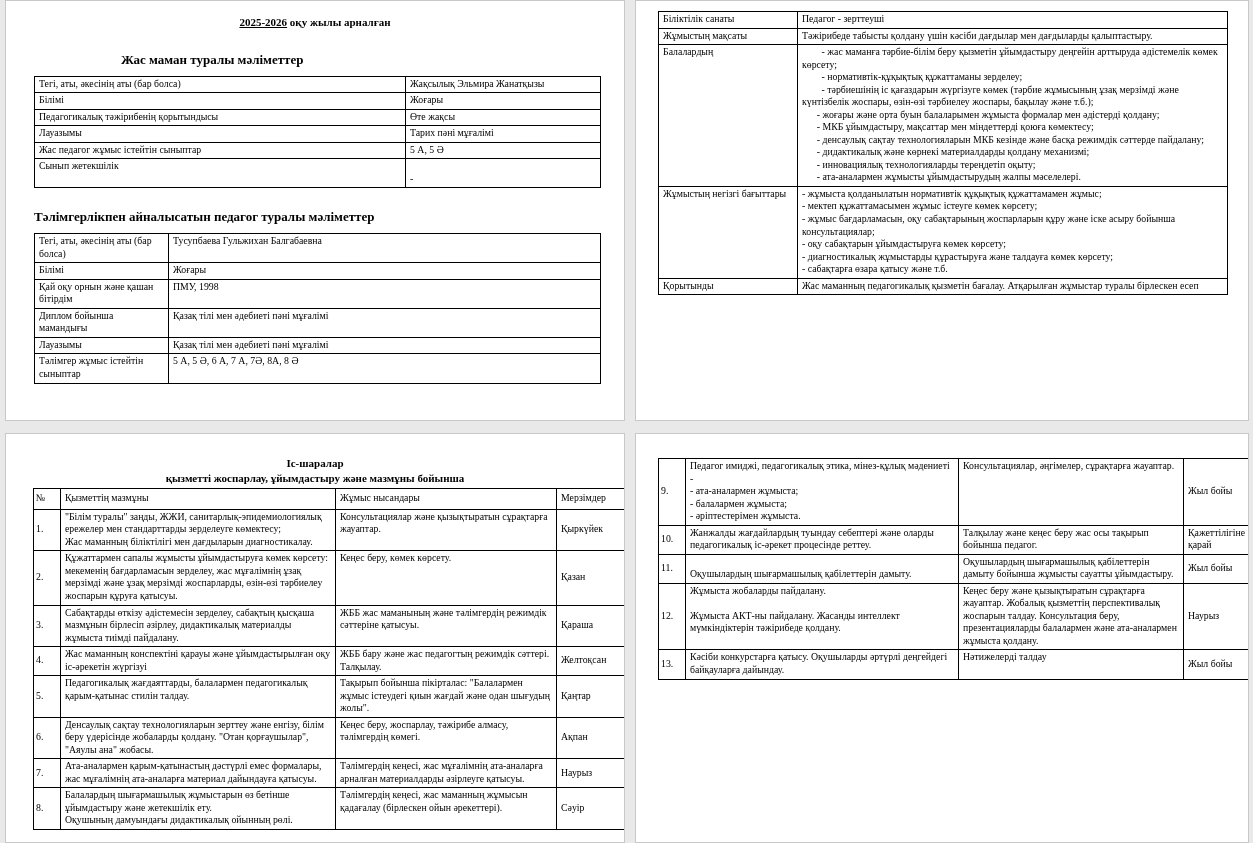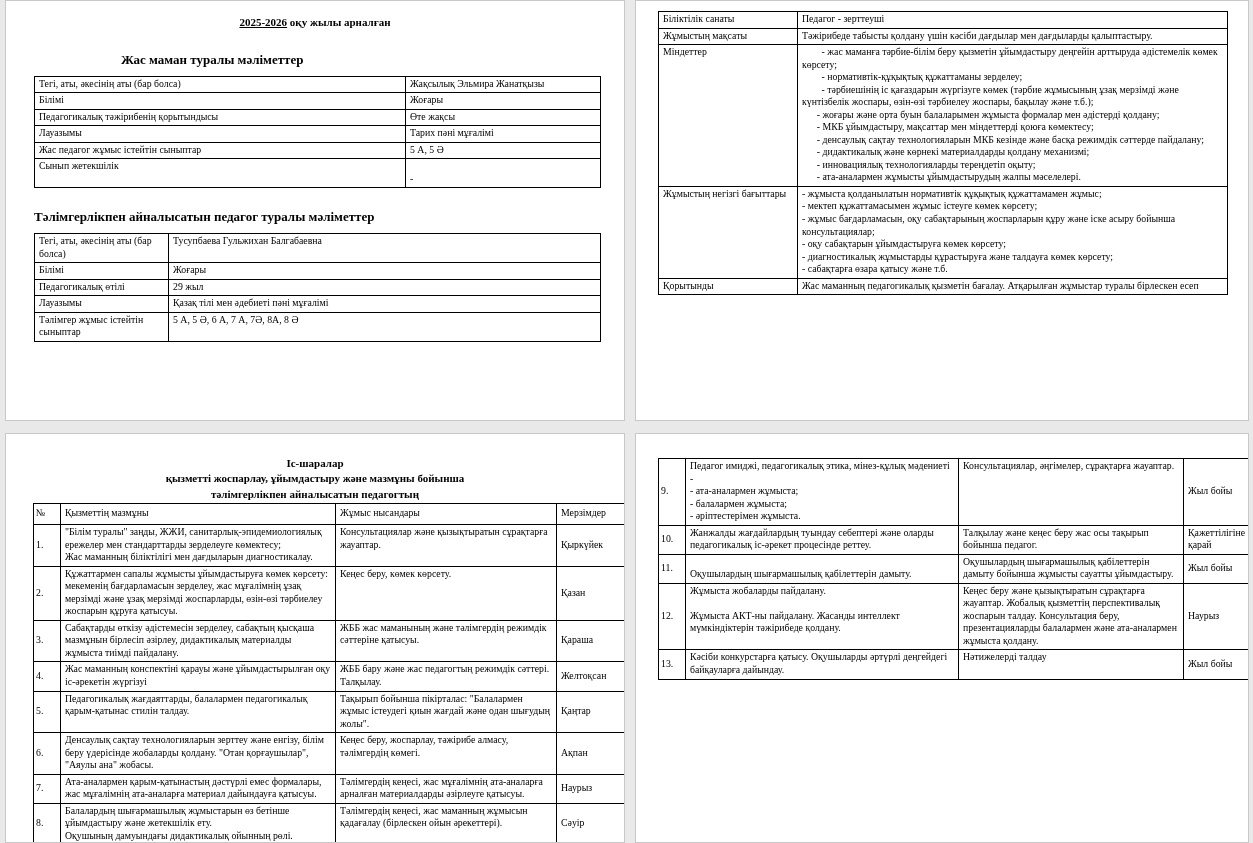--- a/index.html
+++ b/index.html
@@ -101,22 +101,26 @@
     <tbody>
         <tr>
           <td class="lbl">Тегі, аты, әкесінің аты (бар болса)</td>
           <td class="val">Тусупбаева Гульжихан Балгабаевна</td>
         </tr>
     <tr>
           <td class="lbl">Білімі</td>
           <td class="val">Жоғары</td>
         </tr>
     <tr>
-          <td class="lbl">Педагогикалық өтілі</td>
-          <td class="val">29 жыл</td>
+          <td class="lbl">Қай оқу орнын және қашан бітірдім</td>
+          <td class="val">ПМУ, 1998</td>
+        </tr>
+    <tr>
+          <td class="lbl">Диплом бойынша мамандығы</td>
+          <td class="val">Қазақ тілі мен әдебиеті пәні мұғалімі</td>
         </tr>
     <tr>
           <td class="lbl">Лауазымы</td>
           <td class="val">Қазақ тілі мен әдебиеті пәні мұғалімі</td>
         </tr>
     <tr>
           <td class="lbl">Тәлімгер жұмыс істейтін сыныптар</td>
           <td class="val">5 А, 5 Ә, 6 А, 7 А, 7Ә, 8А, 8 Ә</td>
         </tr>
   </tbody>
@@ -128,21 +132,21 @@
     <tbody>
         <tr>
           <td class="lbl">Біліктілік санаты</td>
           <td class="val">Педагог - зерттеуші</td>
         </tr>
     <tr>
           <td class="lbl">Жұмыстың мақсаты</td>
           <td class="val">Тәжірибеде табысты қолдану үшін кәсіби дағдылар мен дағдыларды қалыптастыру.</td>
         </tr>
     <tr>
-          <td class="lbl">Міндеттер</td>
+          <td class="lbl">Балалардың</td>
           <td class="val">        - жас маманға тәрбие-білім беру қызметін ұйымдастыру деңгейін арттыруда әдістемелік көмек көрсету;
         - нормативтік-құқықтық құжаттаманы зерделеу;
         - тәрбиешінің іс қағаздарын жүргізуге көмек (тәрбие жұмысының ұзақ мерзімді және күнтізбелік жоспары, өзін-өзі тәрбиелеу жоспары, бақылау және т.б.);
       - жоғары және орта буын балаларымен жұмыста формалар мен әдістерді қолдану;
       - МКБ ұйымдастыру, мақсаттар мен міндеттерді қоюға көмектесу;
       - денсаулық сақтау технологияларын МКБ кезінде және басқа режимдік сәттерде пайдалану;
       - дидактикалық және көрнекі материалдарды қолдану механизмі;
       - инновациялық технологияларды тереңдетіп оқыту;
       - ата-аналармен жұмысты ұйымдастырудың жалпы мәселелері.</td>
         </tr>
@@ -160,21 +164,20 @@
           <td class="val">Жас маманның педагогикалық қызметін бағалау. Атқарылған жұмыстар туралы бірлескен есеп</td>
         </tr>
   </tbody>
     </table>
 </div>
 
 <div class="page" id="page-bl">
   <div class="doc-title bl-title">
     <div>Іс-шаралар</div>
     <div>қызметті жоспарлау, ұйымдастыру және мазмұны бойынша</div>
-    <div>тәлімгерлікпен айналысатын педагогтың</div>
   </div>
   <table class="t-act" id="t-act1">
     <tbody>
         <tr>
       <th class="c-num">№</th>
       <th class="c-content">Қызметтің мазмұны</th>
       <th class="c-form">Жұмыс нысандары</th>
       <th class="c-term">Мерзімдер</th>
     </tr>
     <tr>

